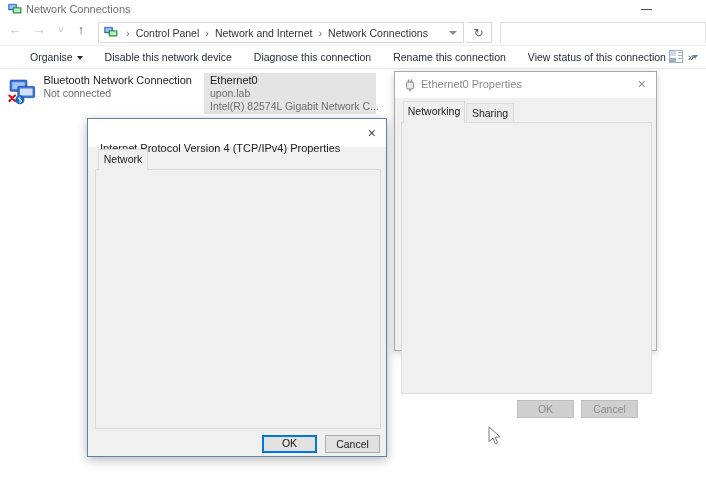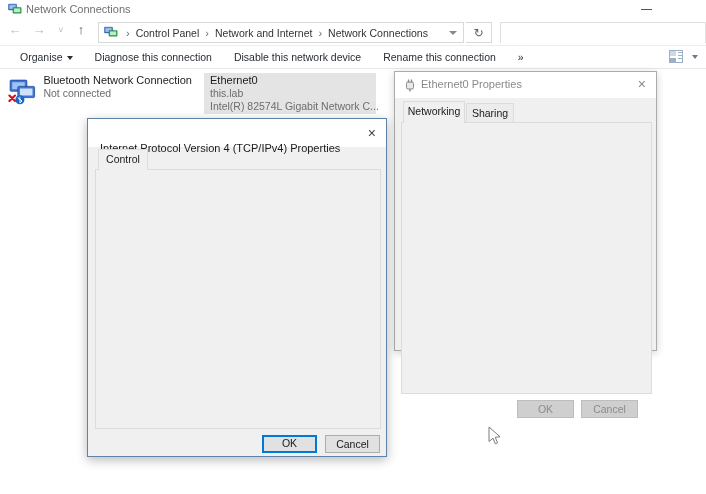--- a/index.html
+++ b/index.html
@@ -17,21 +17,21 @@
   .navbtn { position:absolute; top:3px; font-size:13px; color:#b9b9b9; width:18px; text-align:center; }
   .navbtn.enabled { color:#4d4d4d; }
   .crumbbox { position:absolute; left:98px; top:3px; width:366px; height:21px; border:1px solid #d9d9d9; background:#fff; display:flex; align-items:center; }
   .crumbbox .crumb { font-size:10.5px; color:#333; padding:0 2px; white-space:nowrap;text-align:center; }
   .crumbbox .csep { font-size:11px; color:#6a6a6a; padding:0 4px; }
   .crumb-chevron { margin-left:auto; margin-right:6px; width:0; height:0; border-left:4px solid transparent; border-right:4px solid transparent; border-top:4px solid #8a8a8a; }
   .refreshbtn { position:absolute; left:466px; top:3px; width:26px; height:21px; border:1px solid #d9d9d9; border-left:none; background:#fff; text-align:center; font-size:12px; color:#5f5f5f; line-height:20px; font-family:"DejaVu Sans",sans-serif; }
   .searchbox { position:absolute; left:500px; top:3px; width:206px; height:21px; border:1px solid #e0e0e0; background:#fff; }
   .searchbox input { width:100%; height:100%; border:none; outline:none; font-size:10.5px; padding:0 6px; font-family:"Liberation Sans",sans-serif; }
 
-  .toolbar { left:0; top:46px; width:706px; height:23px; background:#fff; border-bottom:1px solid #e8e8e8; display:flex; align-items:center; padding-left:20px; gap:22px; }
+  .toolbar { left:0; top:46px; width:706px; height:23px; background:#fff; border-bottom:1px solid #e8e8e8; display:flex; align-items:center; padding-left:30px; gap:22px; }
   .toolbar .titem { font-size:10.5px; color:#272c35; white-space:nowrap; }
   .tarrow { display:inline-block; margin-left:4px; width:0; height:0; border-left:3.5px solid transparent; border-right:3.5px solid transparent; border-top:4px solid #272c35; vertical-align:middle; }
   .viewtoggle { position:absolute; right:8px; top:50px; display:flex; align-items:center; gap:5px; }
   .viewicon { width:14px; height:13px; border:1px solid #9eb0c6; background:
       linear-gradient(#cfd8e6 0 0) 0 0/6px 5px no-repeat,
       linear-gradient(#9eb0c6 0 0) 8px 1px/4px 1px no-repeat,
       linear-gradient(#9eb0c6 0 0) 8px 4px/4px 1px no-repeat,
       linear-gradient(#9eb0c6 0 0) 8px 7px/4px 1px no-repeat,
       linear-gradient(#9eb0c6 0 0) 0 7px/6px 4px no-repeat, #fff; }
 
@@ -127,23 +127,24 @@
     <span class="crumb-chevron"></span>
   </div>
   <div class="refreshbtn">↻</div>
   <div class="searchbox">
     <input placeholder="" style="">
   </div>
 </div>
 
 <div class="abs toolbar">
   <span class="titem"><span>Organise</span><span class="tarrow"></span></span>
+  <span class="titem">Disable this network device</span>
   <span class="titem">Diagnose this connection</span>
-  <span class="titem">Disable this network device</span>
   <span class="titem">Rename this connection</span>
+  <span class="titem">View status of this connection</span>
   <span class="titem">»</span>
 </div>
 <div class="viewtoggle">
   <span class="viewicon"></span>
   <span class="tarrow" style="border-top-color:#6a7florin0;border-top-color:#6a7a90"></span>
 </div>
 
 <div class="abs tile" style="left:8px;width:184px">
   <svg width="42" height="38" viewBox="0 0 42 38">
     <rect x="3" y="2" width="24" height="16" rx="1.5" fill="#3f74d8" stroke="#17418f"></rect>
@@ -168,21 +169,21 @@
       <rect x="17" y="14" width="18" height="10" fill="#cfe0fb"></rect>
     <g transform="rotate(-25 9 31)">
       <rect x="3" y="27" width="13" height="8" rx="1" fill="#c9c9c9" stroke="#7d7d7d"></rect>
       <rect x="5" y="28.5" width="1.5" height="3" fill="#6e6e6e"></rect>
         <rect x="8" y="28.5" width="1.5" height="3" fill="#6e6e6e"></rect>
         <rect x="11" y="28.5" width="1.5" height="3" fill="#6e6e6e"></rect>
     </g>
   </svg>
   <div class="txt">
     <div class="name">Ethernet0</div>
-    <div class="sub">this.lab</div>
+    <div class="sub">upon.lab</div>
     <div class="sub">Intel(R) 82574L Gigabit Network C...</div>
   </div>
 </div>
 
 <div class="abs dialog" style="left:394px;top:71px;width:263px;height:280px;border:1px solid #ababab;box-shadow:0 2px 8px rgba(0,0,0,.18)">
   <div class="dlg-title">
     <svg class="abs" style="left:9px;top:6px" width="12" height="14" viewBox="0 0 12 14">
       <rect x="2.5" y="4" width="7" height="7" rx="1.5" fill="#e9e9e9" stroke="#8a8a8a"></rect>
       <rect x="3.8" y="1.5" width="1.4" height="3" fill="#8a8a8a"></rect>
         <rect x="6.8" y="1.5" width="1.4" height="3" fill="#8a8a8a"></rect>
@@ -312,21 +313,21 @@
   <div class="btn disabled2" style="left:186px;top:328px;width:57px;height:18px">
       <span class="bl" style="line-height:16px">Cancel</span>
     </div>
 </div>
 
 <div class="abs dialog" style="left:87px;top:118px;width:300px;height:339px;border:1px solid #5f82a8;box-shadow:0 3px 10px rgba(0,0,0,.28);z-index:10">
   <div class="dlg-title" style="height:28px">
     <span class="t" style="left:12px;top:23px;color:#1a1a1a">Internet Protocol Version 4 (TCP/IPv4) Properties</span>
     <span class="dlg-close" style="top:6px;color:#444">×</span>
   </div>
-  <div class="tab" style="left:10px;top:30px;width:50px;height:21px">Control</div>
+  <div class="tab" style="left:10px;top:30px;width:50px;height:21px">Network</div>
   <div class="tabpage" style="left:7px;top:50px;width:286px;height:260px"></div>
 
   <div class="abs" style="left:18px;top:56px;width:268px;font-size:10.5px;line-height:12.5px;color:#1a1a1a">You can get IP settings assigned automatically if your network supports this capability. Otherwise, you need to ask your network administrator for the appropriate IP settings.</div>
 
   <div class="radiorow" style="left:18px;top:99px">
     <span class="radio"></span>
     <span>Obtain an IP address automatically</span>
   </div>
 
   <div class="groupbox" style="left:14px;top:120px;width:262px;height:72px">

